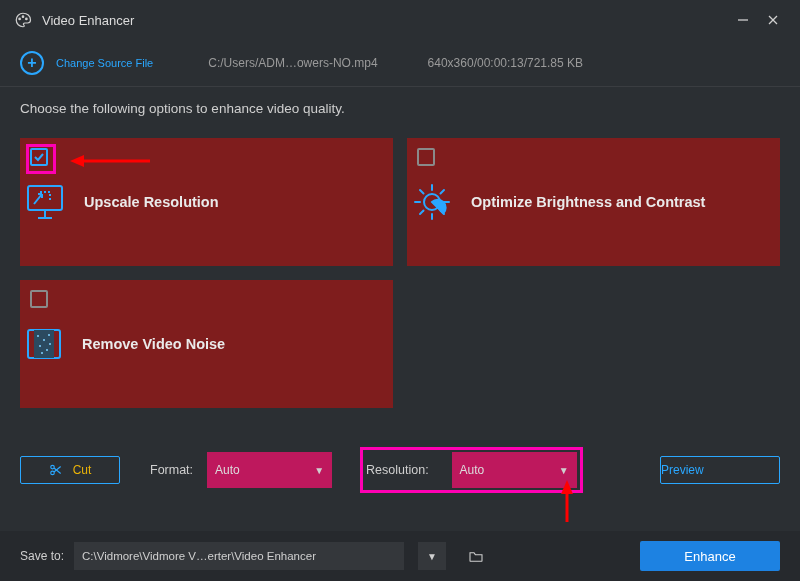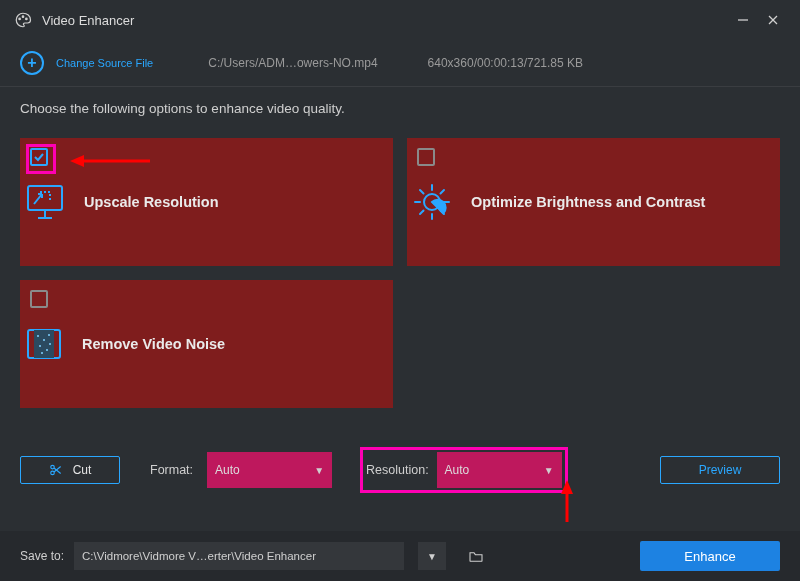--- a/index.html
+++ b/index.html
@@ -21,28 +21,28 @@
   .card { position:relative; background:#7f1d1d; height:128px; display:flex; align-items:center; justify-content:flex-start; gap:14px; cursor:pointer; }
   .card .chk { position:absolute; top:10px; left:10px; width:18px; height:18px; border:2px solid #8a8a8a; border-radius:2px; display:flex; align-items:center; justify-content:center; }
   .card .chk.checked { border-color:#2aa7ff; }
   .card .chk.checked svg { stroke:#2aa7ff; }
   .card .label { font-size:14.5px; font-weight:600; color:#eaeaea; }
   .card .icon-svg { height:46px; display:flex; align-items:center; justify-content:center; }
   .highlight-magenta-box { position:absolute; border:3px solid #ff00b3; pointer-events:none; }
   .hm1 { top:6px; left:6px; width:30px; height:30px; }
   .red-arrow { position:absolute; pointer-events:none; }
   .bottombar { position:absolute; left:0; right:0; top:444px; padding:8px 20px; display:flex; align-items:center; gap:14px; }
-  .cut-btn { width:100px; height:28px; border:1px solid #2aa7ff; border-radius:2px; display:flex; align-items:center; gap:10px; justify-content:center; color:#e5e5e5; font-size:12px; cursor:pointer; }
+  .cut-btn { width:100px; height:28px; border:1px solid #2aa7ff; border-radius:2px; display:flex; align-items:center; gap:10px; justify-content:center; color:#eab308; font-size:12px; cursor:pointer; }
   .lbl-text { font-size:12.5px; color:#cfcfcf; }
   .dd { height:36px; background:#be185d; display:flex; align-items:center; padding:0 8px; gap:8px; font-size:12px; color:#dcdcdc; cursor:pointer; position:relative;}
   .dd .tri { margin-left:auto; color:#cfcfcf; font-size:10px; }
   .dd.format { width:125px; }
   .dd.resolution { width:125px; }
-  .preview-btn { margin-left:auto; width:120px; height:28px; border:1px solid #2aa7ff; border-radius:2px; display:flex; align-items:center; justify-content:center; color:#2aa7ff; font-size:12px; cursor:pointer;}
-  .hm2-wrap { position:relative; display:flex; align-items:center; gap:8px; }
+  .preview-btn { margin-left:auto; width:120px; height:28px; border:1px solid #2aa7ff; border-radius:2px; display:flex; align-items:center; justify-content:flex-start; color:#2aa7ff; font-size:12px; cursor:pointer;}
+  .hm2-wrap { position:relative; display:flex; align-items:center; gap:23px; }
   .hm2 { left:-6px; top:-5px; right:-6px; bottom:-5px; }
   .footer { position:absolute; left:0; right:0; bottom:0; height:50px; background:#26292d; display:flex; align-items:center; padding:0 20px; gap:10px; }
   .footer .savelbl { font-size:12px; color:#cfcfcf; }
   .footer .path-dd { flex:0 0 330px; height:28px; background:#34373b; display:flex; align-items:center; padding:0 8px; font-size:11.5px; color:#cfcfcf; cursor:pointer;}
   .footer .arrow-dd { width:28px; height:28px; background:#34373b; display:flex; align-items:center; justify-content:center; color:#cfcfcf; cursor:pointer; margin-left:4px;}
   .footer .folder-btn { width:28px; height:28px; display:flex; align-items:center; justify-content:center; color:#cfcfcf; cursor:pointer; margin-left:6px;}
   .enhance-btn { margin-left:auto; width:140px; height:30px; background:#1d82e2; border-radius:2px; display:flex; align-items:center; justify-content:center; color:#fff; font-size:13px; cursor:pointer; }
   
   svg { display:block; }
 </style>

